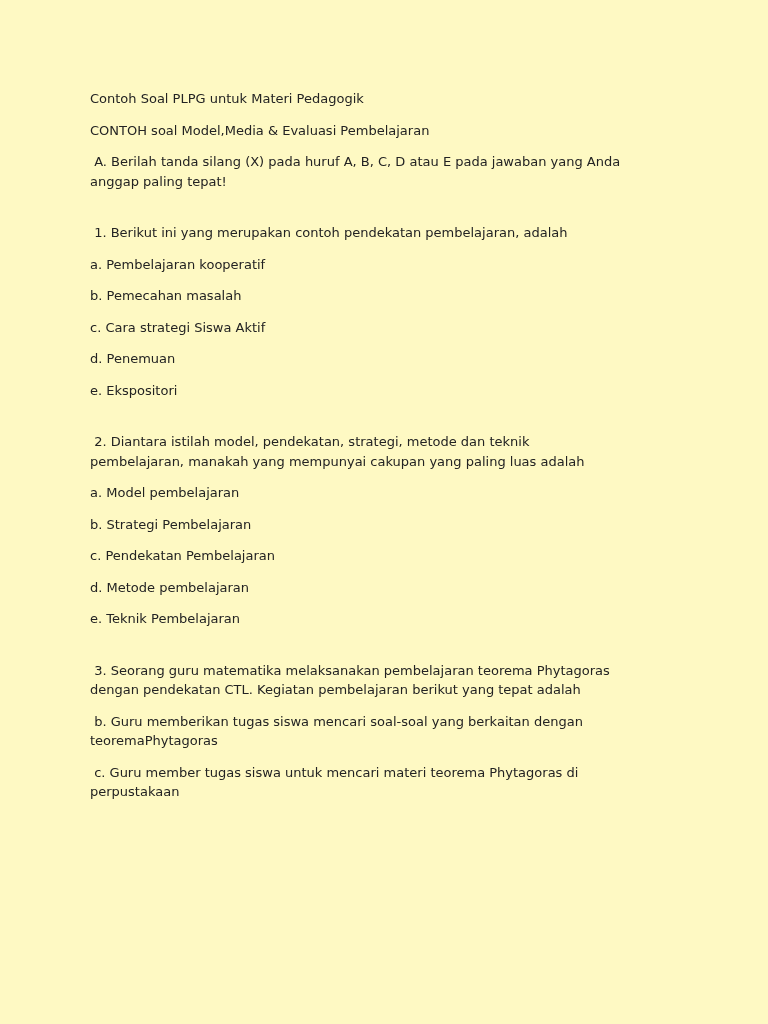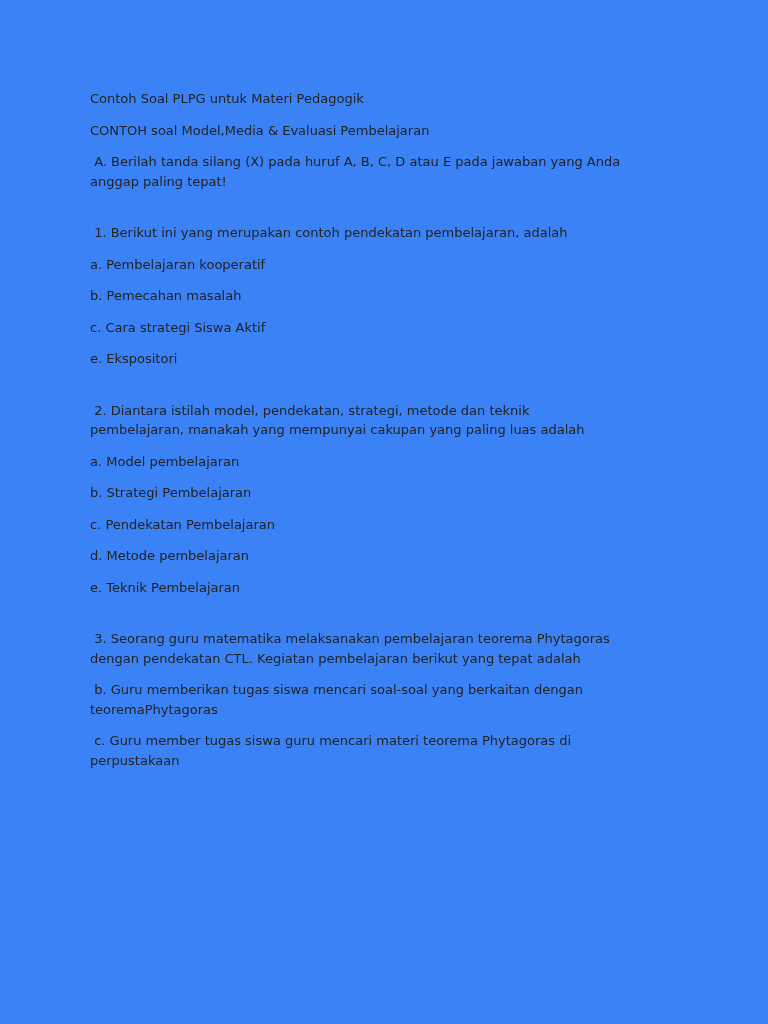--- a/index.html
+++ b/index.html
@@ -12,21 +12,21 @@
     height: 1024px;
     overflow: hidden;
     font-family: "DejaVu Sans", sans-serif;
     color: #232323;
   }
   .page {
     box-sizing: border-box;
     width: 768px;
     height: 1024px;
     padding: 89px 60px 16px 90px;
-    background: #3b82f6;
+    background: #fef9c3;
   }
   .para {
     margin: 0 0 12px 0;
     font-size: 13px;
     line-height: 19.5px;
     white-space: pre-wrap;
     font-weight: 400;
   }
   .question {
     margin-top: 32px;
@@ -39,30 +39,31 @@
 
   <p class="para">Contoh Soal PLPG untuk Materi Pedagogik</p>
   <p class="para">CONTOH soal Model,Media &amp; Evaluasi Pembelajaran</p>
   <p class="para"> A. Berilah tanda silang (X) pada huruf A, B, C, D atau E pada jawaban yang Anda
 anggap paling tepat!</p>
 
   <p class="para question"> 1. Berikut ini yang merupakan contoh pendekatan pembelajaran, adalah</p>
   <p class="para">a. Pembelajaran kooperatif</p>
   <p class="para">b. Pemecahan masalah</p>
   <p class="para">c. Cara strategi Siswa Aktif</p>
+  <p class="para">d. Penemuan</p>
   <p class="para">e. Ekspositori</p>
 
   <p class="para question"> 2. Diantara istilah model, pendekatan, strategi, metode dan teknik
 pembelajaran, manakah yang mempunyai cakupan yang paling luas adalah</p>
   <p class="para">a. Model pembelajaran</p>
   <p class="para">b. Strategi Pembelajaran</p>
   <p class="para">c. Pendekatan Pembelajaran</p>
   <p class="para">d. Metode pembelajaran</p>
   <p class="para">e. Teknik Pembelajaran</p>
 
   <p class="para question"> 3. Seorang guru matematika melaksanakan pembelajaran teorema Phytagoras
 dengan pendekatan CTL. Kegiatan pembelajaran berikut yang tepat adalah</p>
   <p class="para"> b. Guru memberikan tugas siswa mencari soal-soal yang berkaitan dengan
 teoremaPhytagoras</p>
-  <p class="para"> c. Guru member tugas siswa guru mencari materi teorema Phytagoras di
+  <p class="para"> c. Guru member tugas siswa untuk mencari materi teorema Phytagoras di
 perpustakaan</p>
 
 </div>
 
 </body></html>

